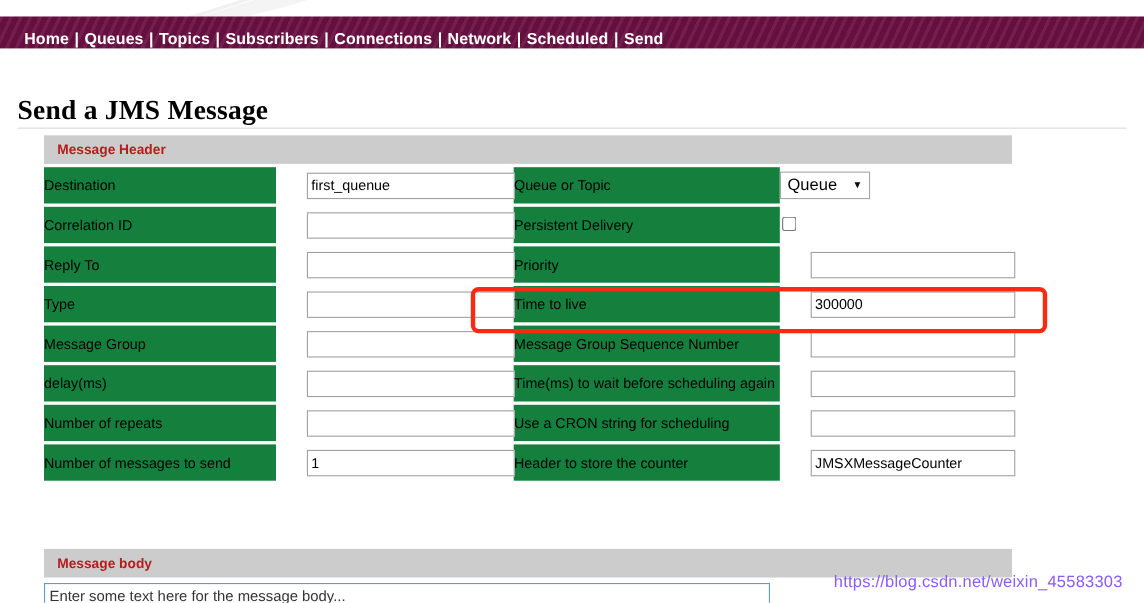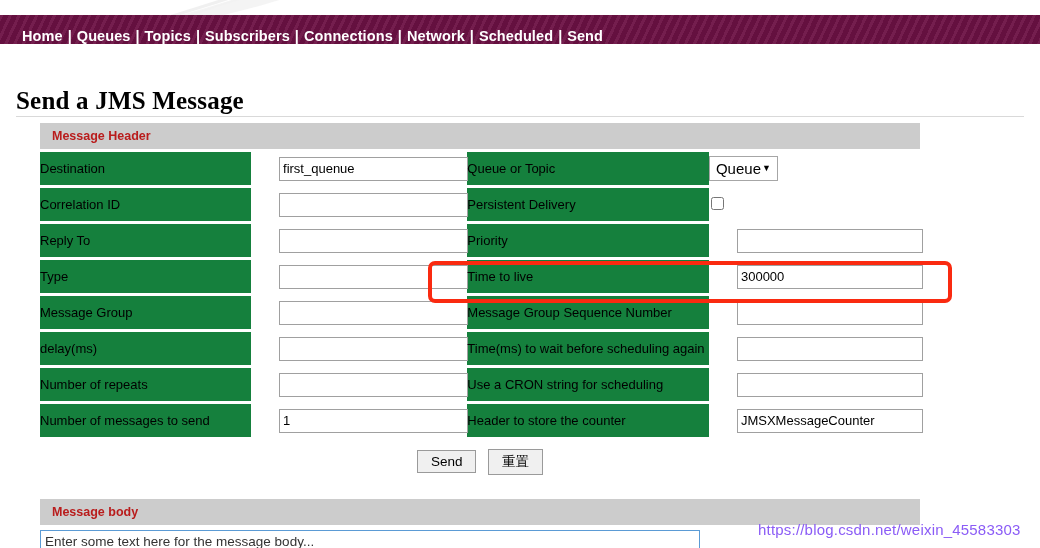--- a/index.html
+++ b/index.html
@@ -140,21 +140,21 @@
     font-size: 13px;
     padding: 1px 3px;
     box-sizing: content-box;
     color: #000;
     margin-left: 28px;
   }
   input.txt.wide { width: 178px; }
   .fakeselect {
     display: inline-flex;
     align-items: center;
-    gap: 1px;
+    gap: 14px;
     border: 1px solid #a6a6a6;
     background: #ffffff;
     height: 23px;
     padding: 0 6px;
     font-size: 15px;
     font-family: "Liberation Sans", sans-serif;
   }
   .fakeselect .caret { font-size: 9px; line-height: 1; }
 
   input.chk {
@@ -360,24 +360,20 @@
           <input class="txt" type="text" value="1" style="">
         </td>
         <td class="lbl-b">Header to store the counter</td>
         <td class="fld-b">
           <input class="txt wide" type="text" value="JMSXMessageCounter" style="">
         </td>
       </tr>
     </tbody>
   </table>
 
-  <div class="btn-row">
-    <button class="btn" type="button">Send</button>
-    <button class="btn" type="button">重置</button>
-  </div>
 </div>
 
 <div class="body-wrap">
   <div class="section-head">Message body</div>
   <textarea class="body-ta" placeholder="Enter some text here for the message body..." style="">Enter some text here for the message body...</textarea>
 </div>
 
 <div class="annot-box"></div>
 
 <div class="watermark">https://blog.csdn.net/weixin_45583303</div>

